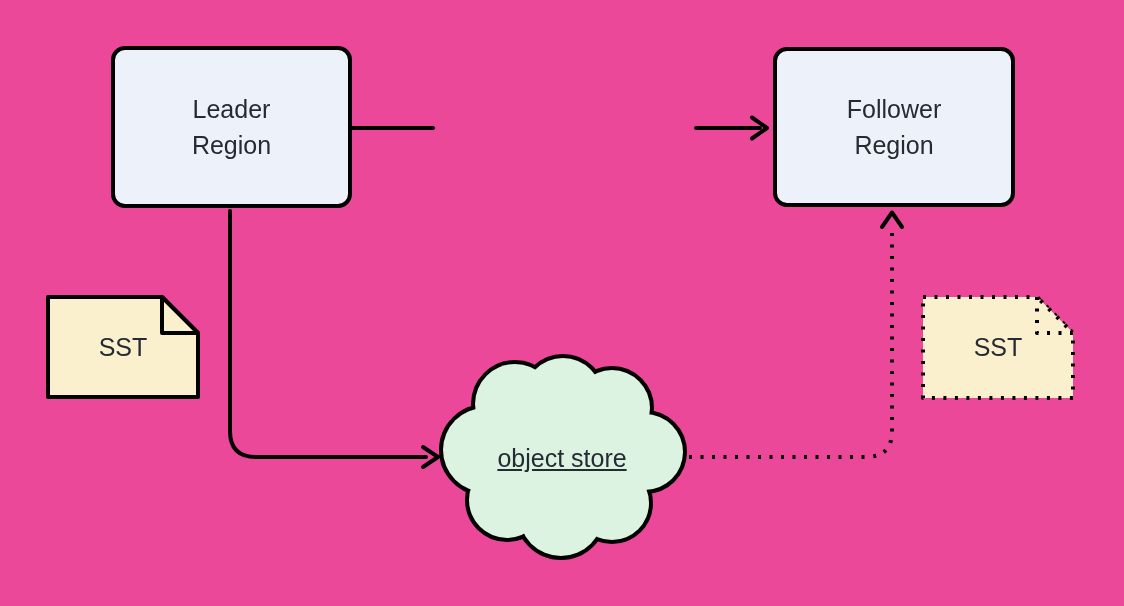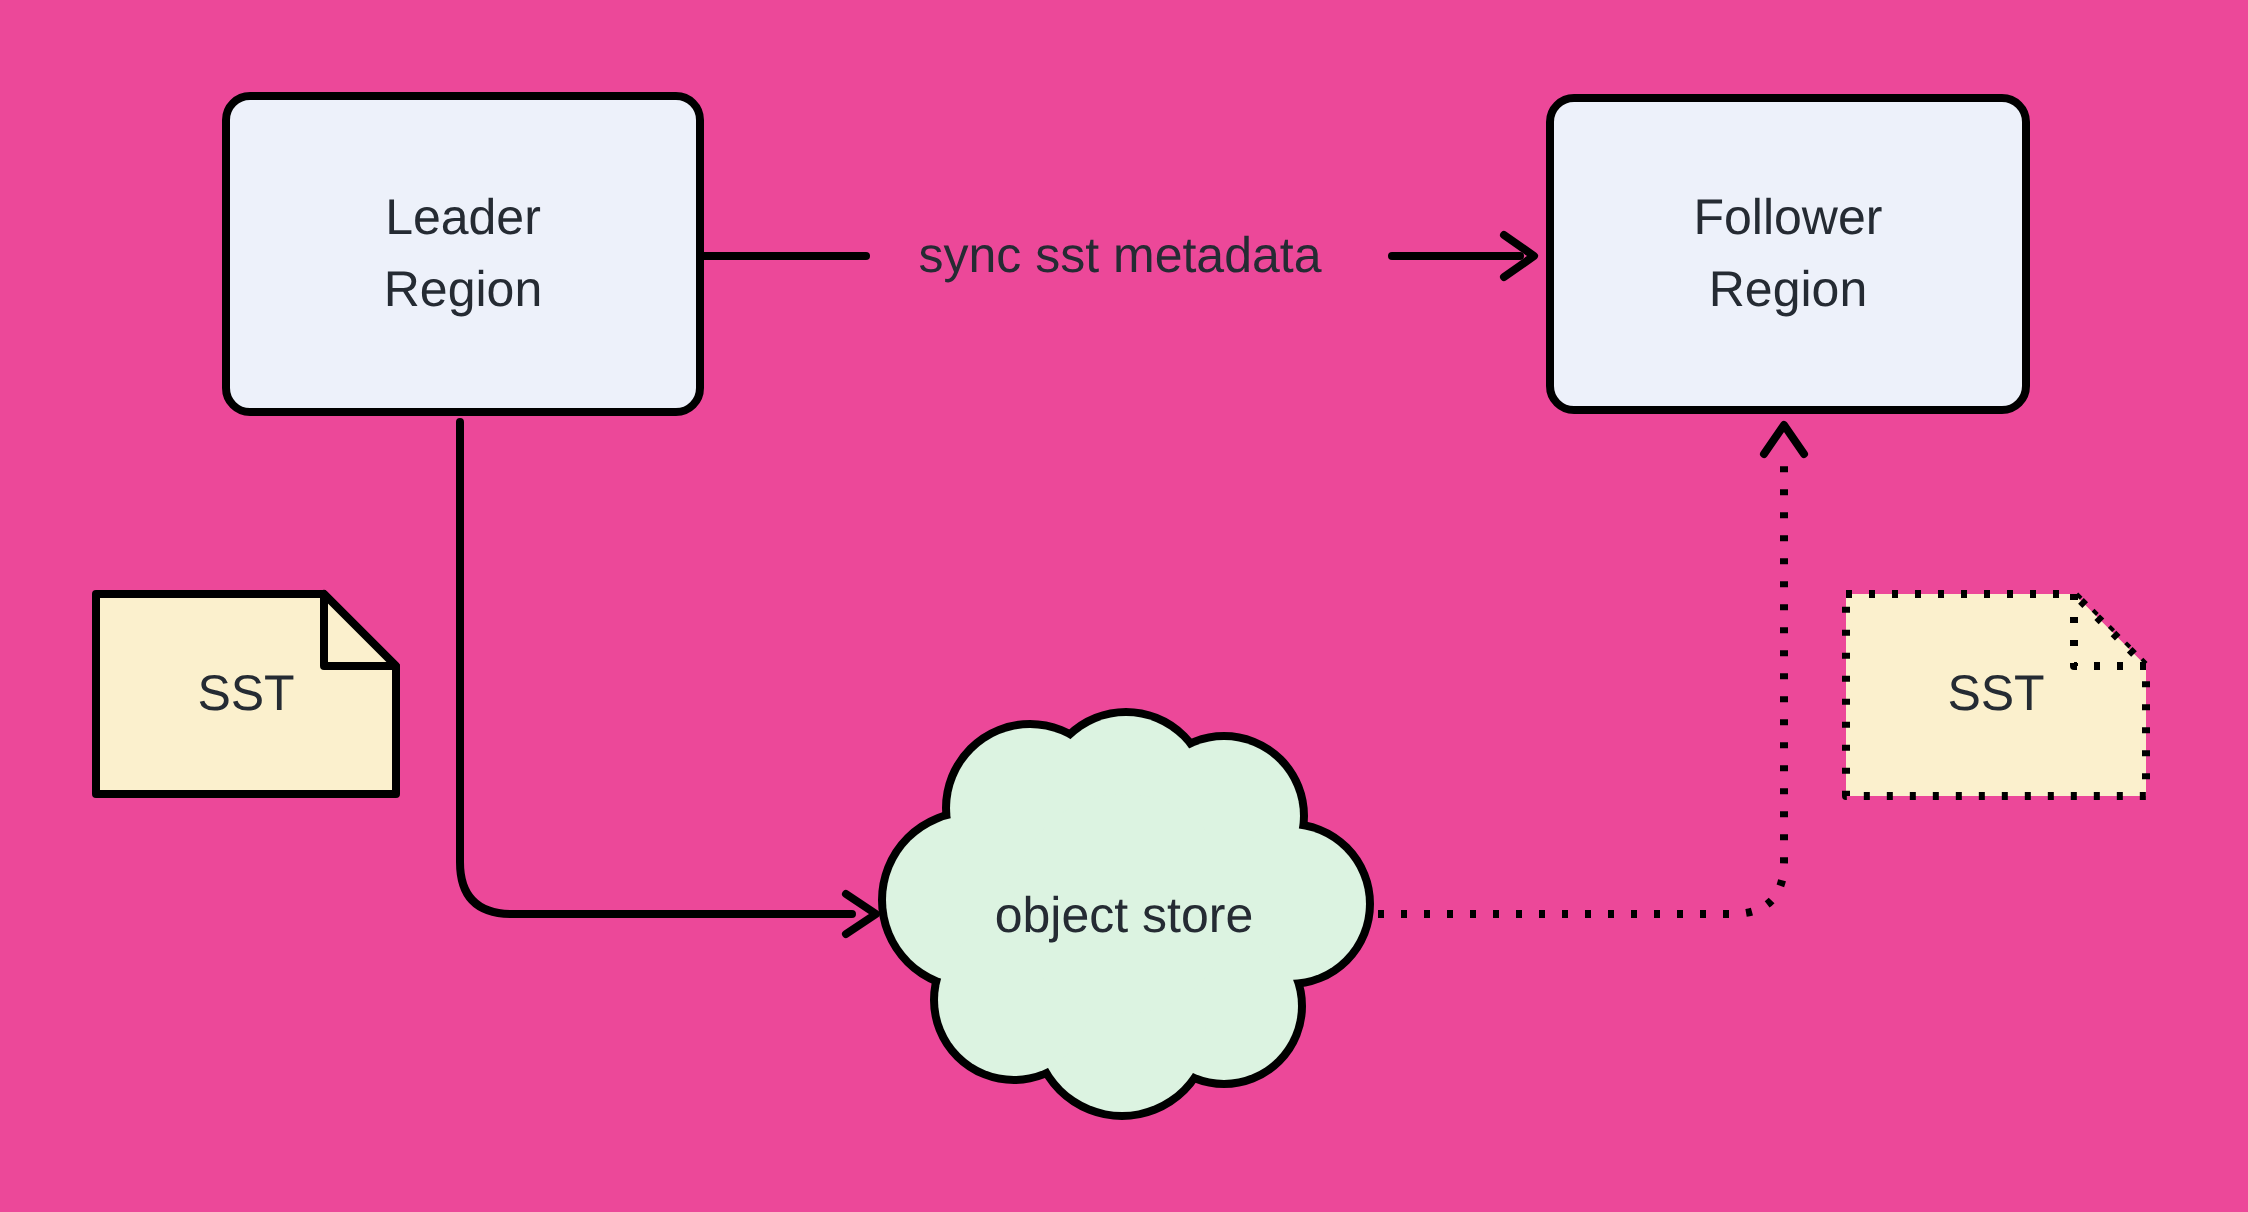--- a/index.html
+++ b/index.html
@@ -95,20 +95,19 @@
       <path d="M1037 297 L1037 333 L1073 333 Z"></path>
     </g>
   </svg>
 
   <div class="label node-label" style="left:113px; top:48px; width:237px; height:158px;">Leader
 Region</div>
 
   <div class="label node-label" style="left:775px; top:49px; width:238px; height:156px;text-align:center;">Follower
 Region</div>
 
-  <div class="label" style="left:434px; top:110px; width:252px; height:36px;">sync sst metadata</div>
 
-  <div class="label" style="left:462px; top:440px; width:200px; height:36px;">object store</div>
+  <div class="label" style="left:462px; top:440px; width:200px; height:36px;text-decoration:underline;">object store</div>
 
   <div class="label" style="left:48px; top:330px; width:150px; height:34px;">SST</div>
 
   <div class="label" style="left:923px; top:330px; width:150px; height:34px;">SST</div>
 </div>
 
 </body></html>

